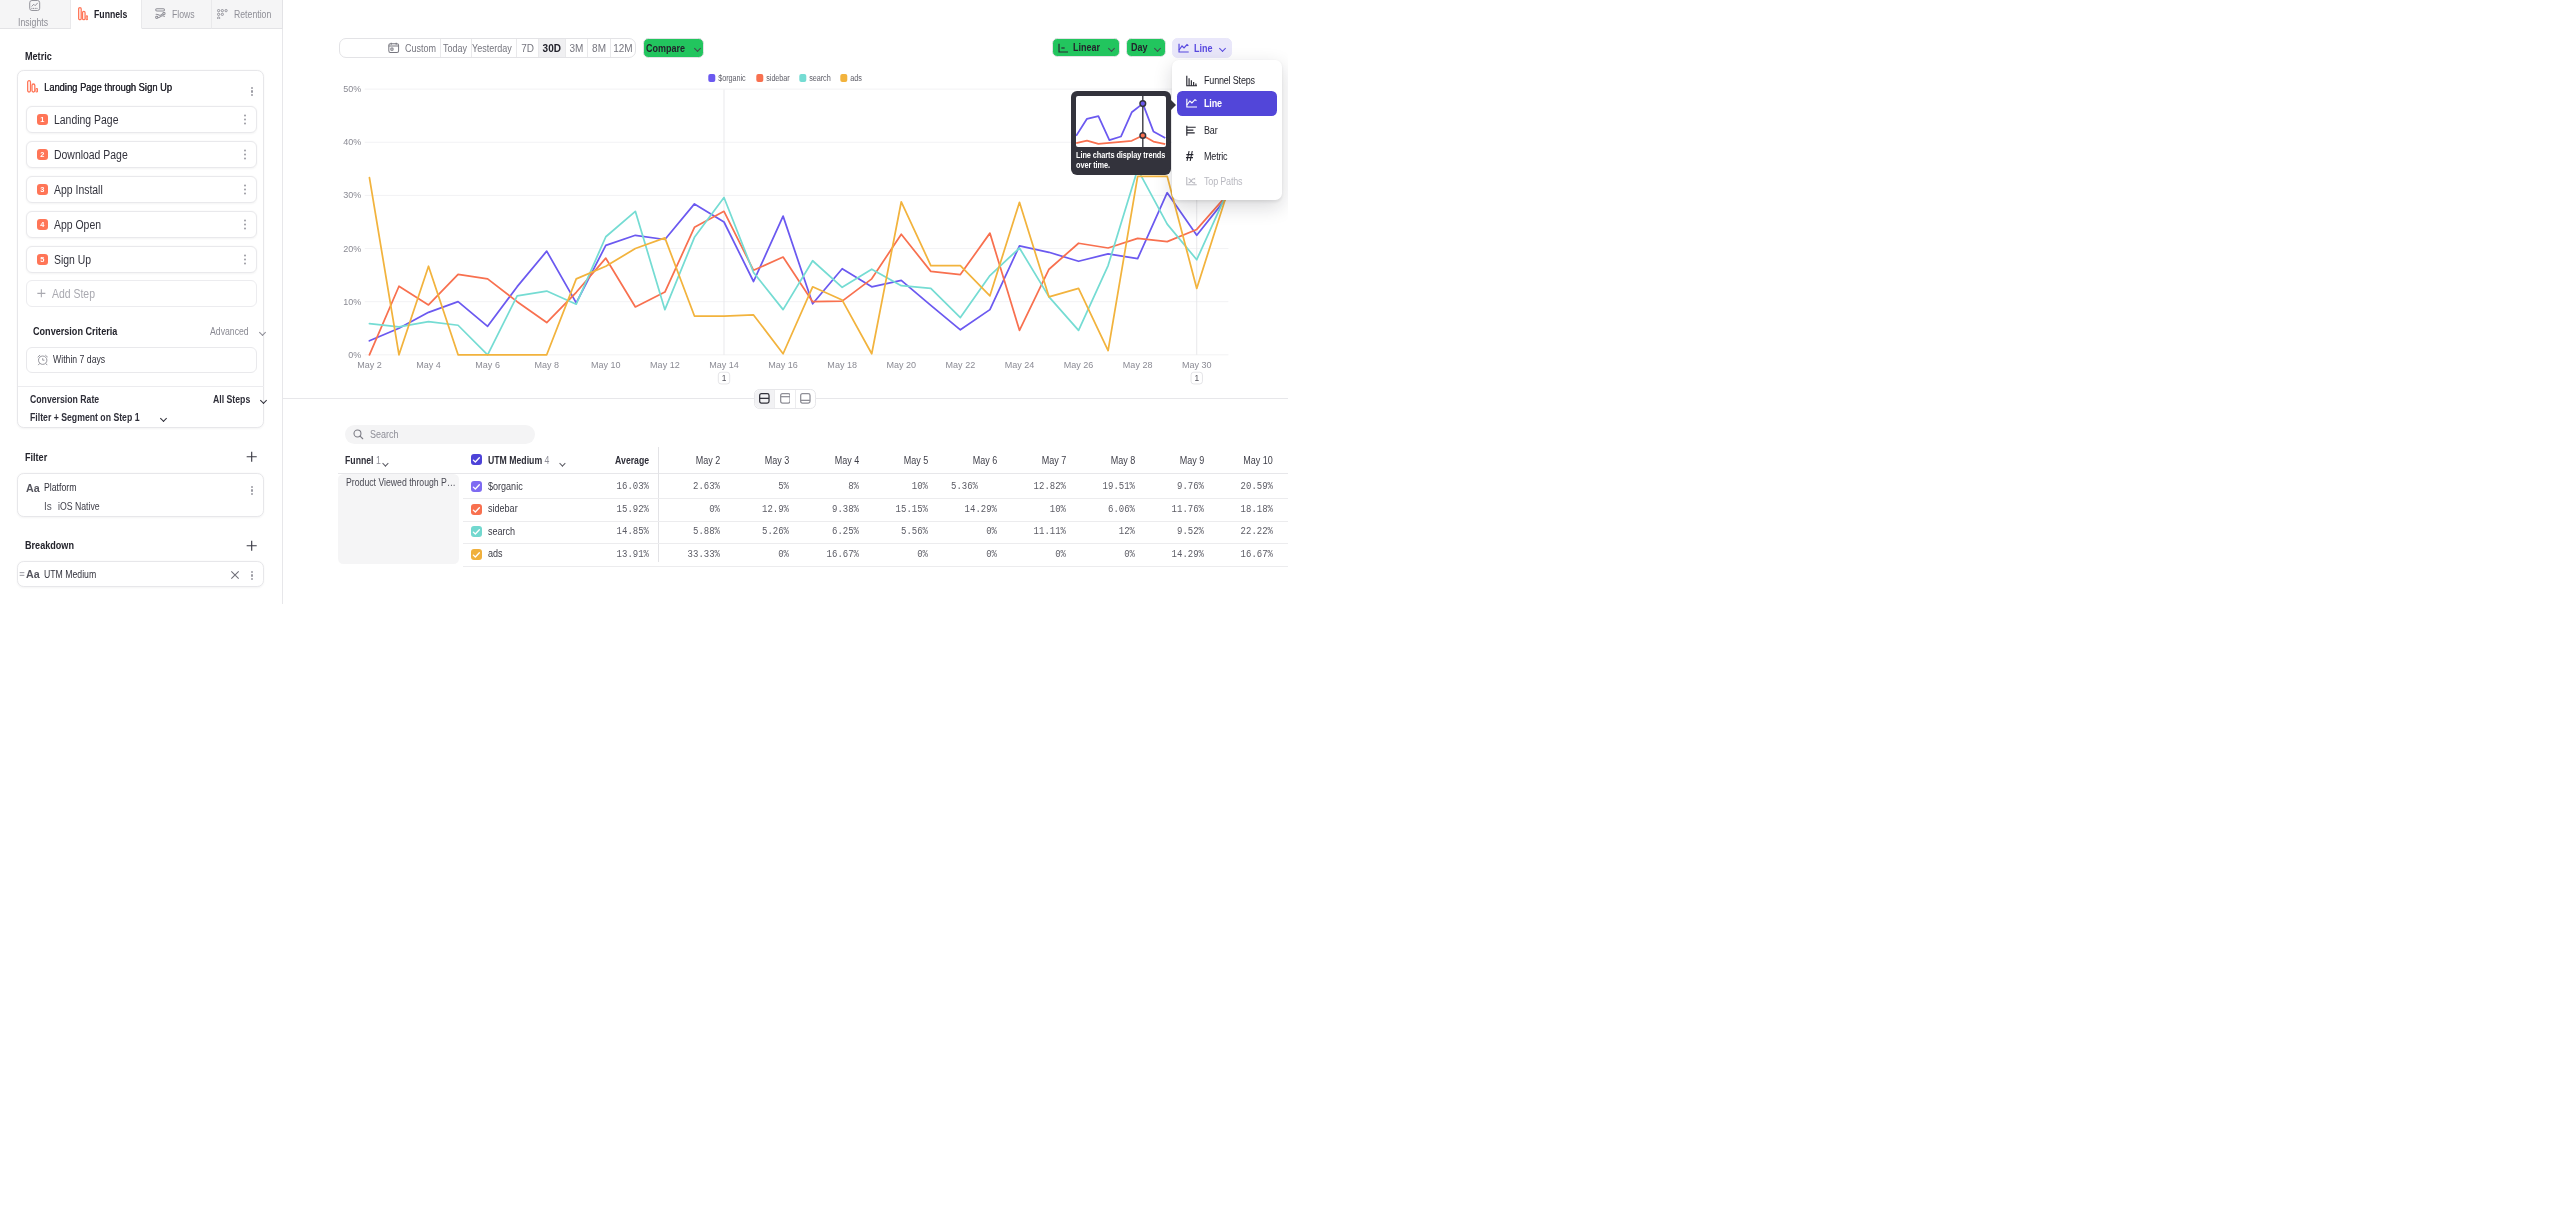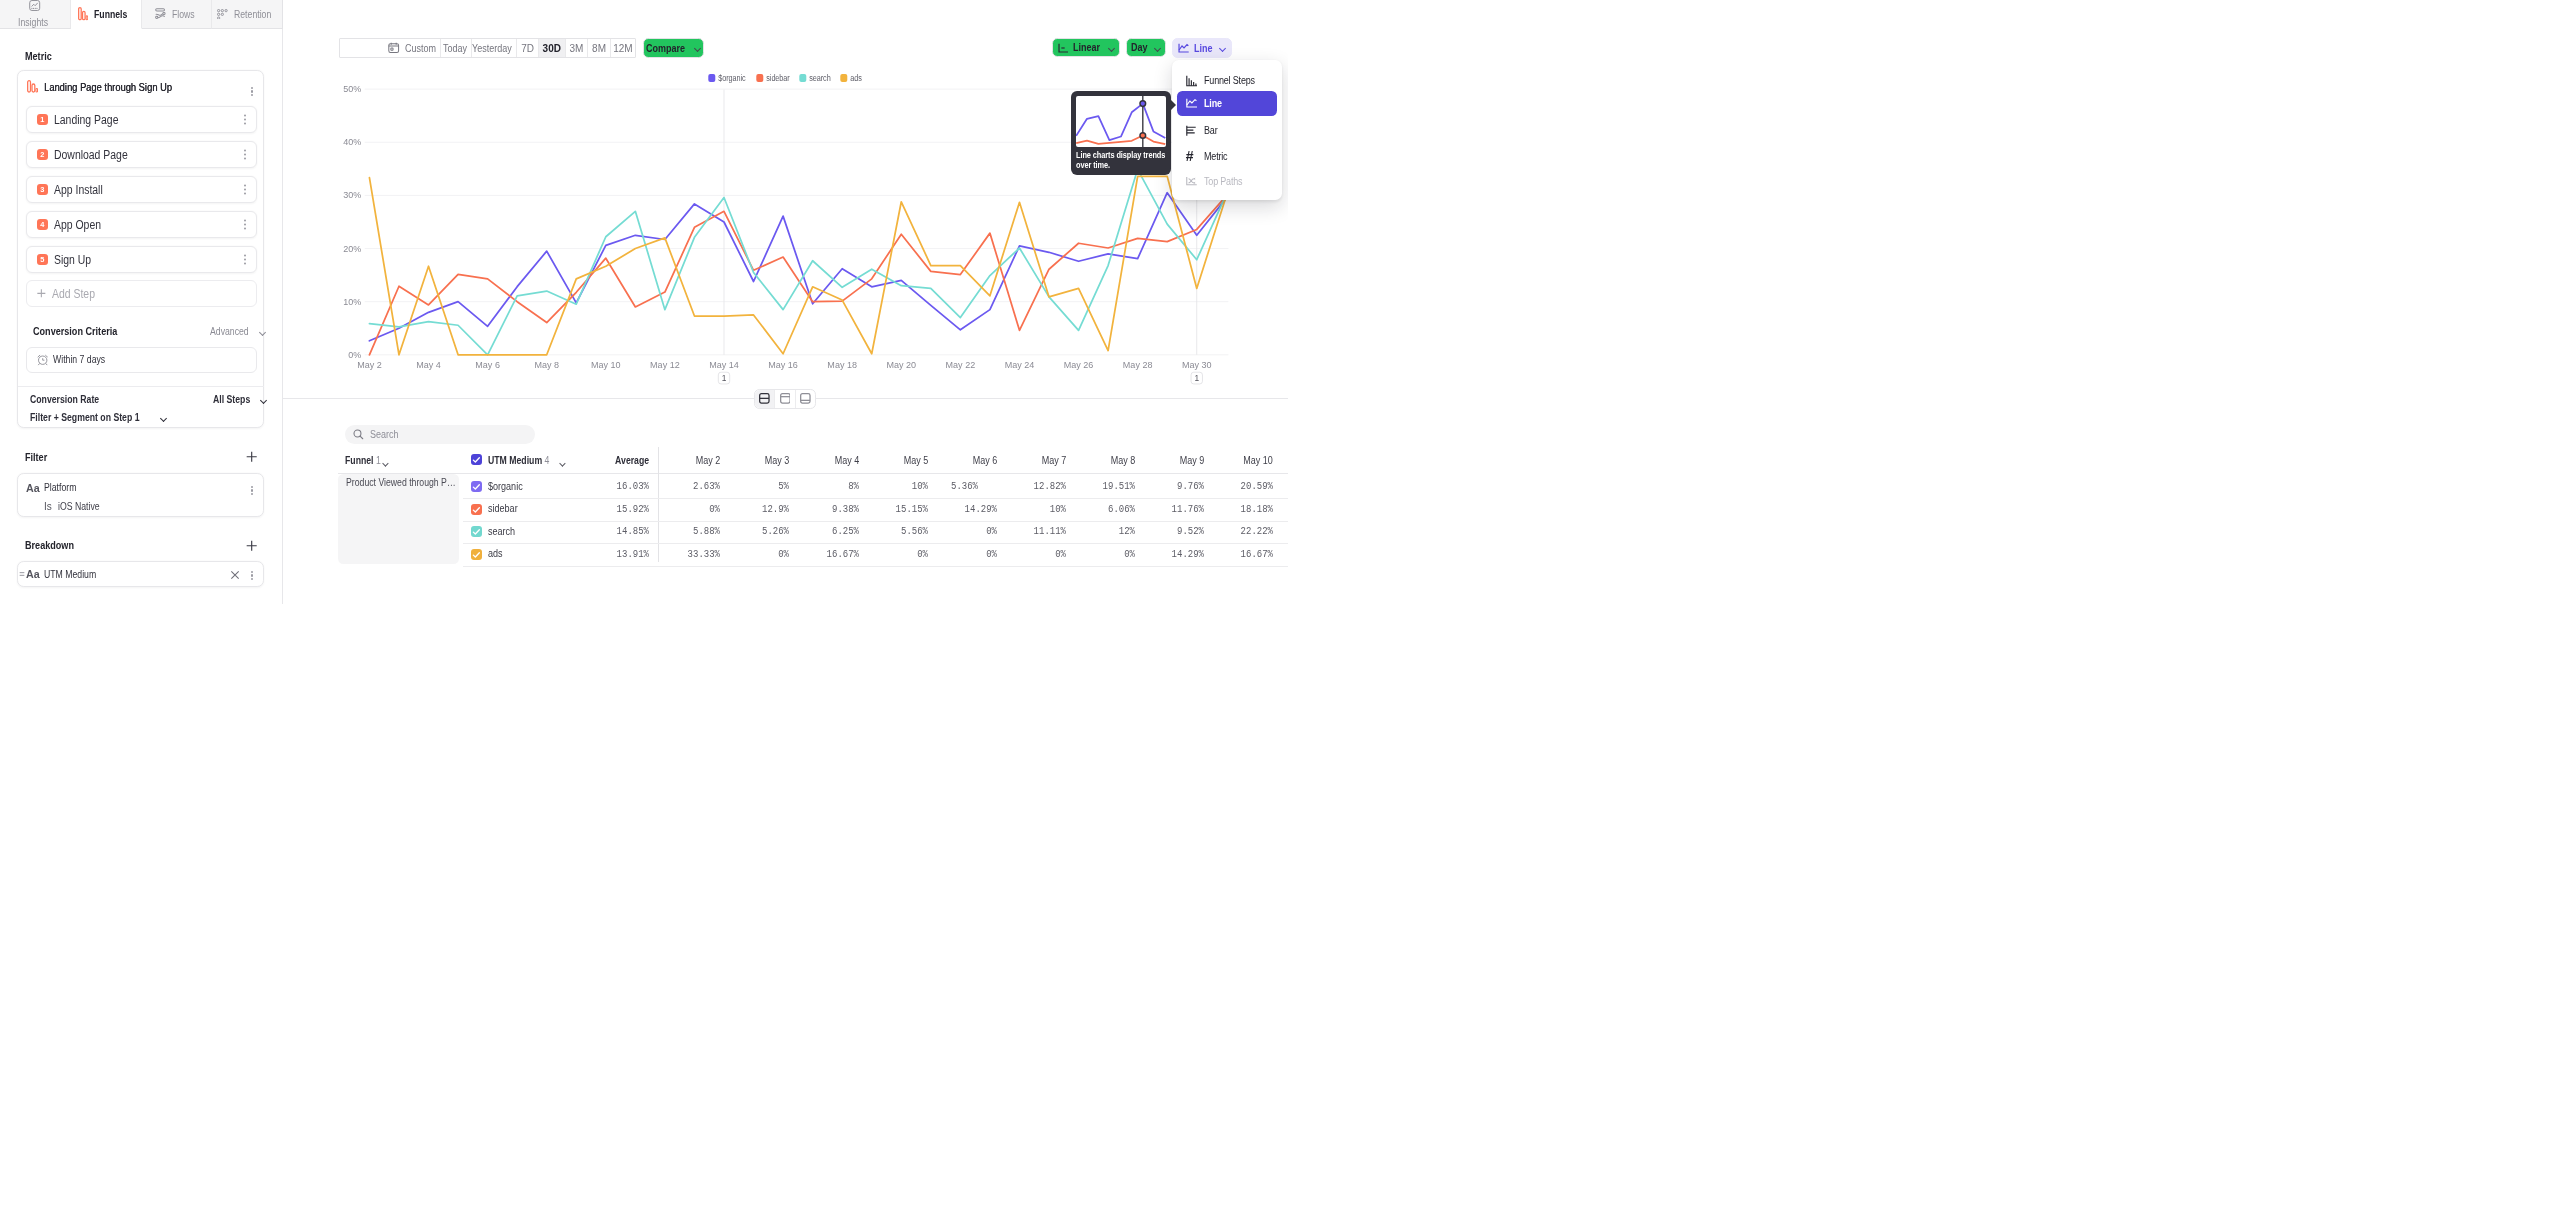--- a/index.html
+++ b/index.html
@@ -230,21 +230,21 @@
     <path d="M2 2 L13 13 M13 2 L2 13"></path>
   </svg>
 <div class="kebab" style="left:251px; top:569px; transform:none; position:absolute;">
     <i></i>
     <i></i>
     <i></i>
   </div>
 
 
 
-<div class="abs" style="left:339px; top:38px; height:20px; width:297px; border:0.7px solid #e3e3e6; border-radius:1px; display:flex; overflow:hidden; background:#fff;padding-left:48px;">
+<div class="abs" style="left:339px; top:38px; height:20px; width:297px; border:0.7px solid #e3e3e6; border-radius:7px; display:flex; overflow:hidden; background:#fff;padding-left:48px;">
   <div class="seg" style="width:64px;">
     <svg width="11.4" height="11.4" viewBox="0 0 17 17" fill="none" stroke="#76767f" stroke-width="1.5">
       <rect x="1.2" y="2.5" width="14.6" height="13" rx="2.5"></rect>
       <path d="M4.8 1 V4.2 M12.2 1 V4.2 M1.2 6 H15.8"></path>
       <rect x="4.3" y="9" width="3.2" height="3.2" rx="0.8"></rect>
     </svg>
     <span class="sx9">Custom</span>
   </div>
   <div class="seg" style="width:38px;">
       <span class="sx9">Today</span>

